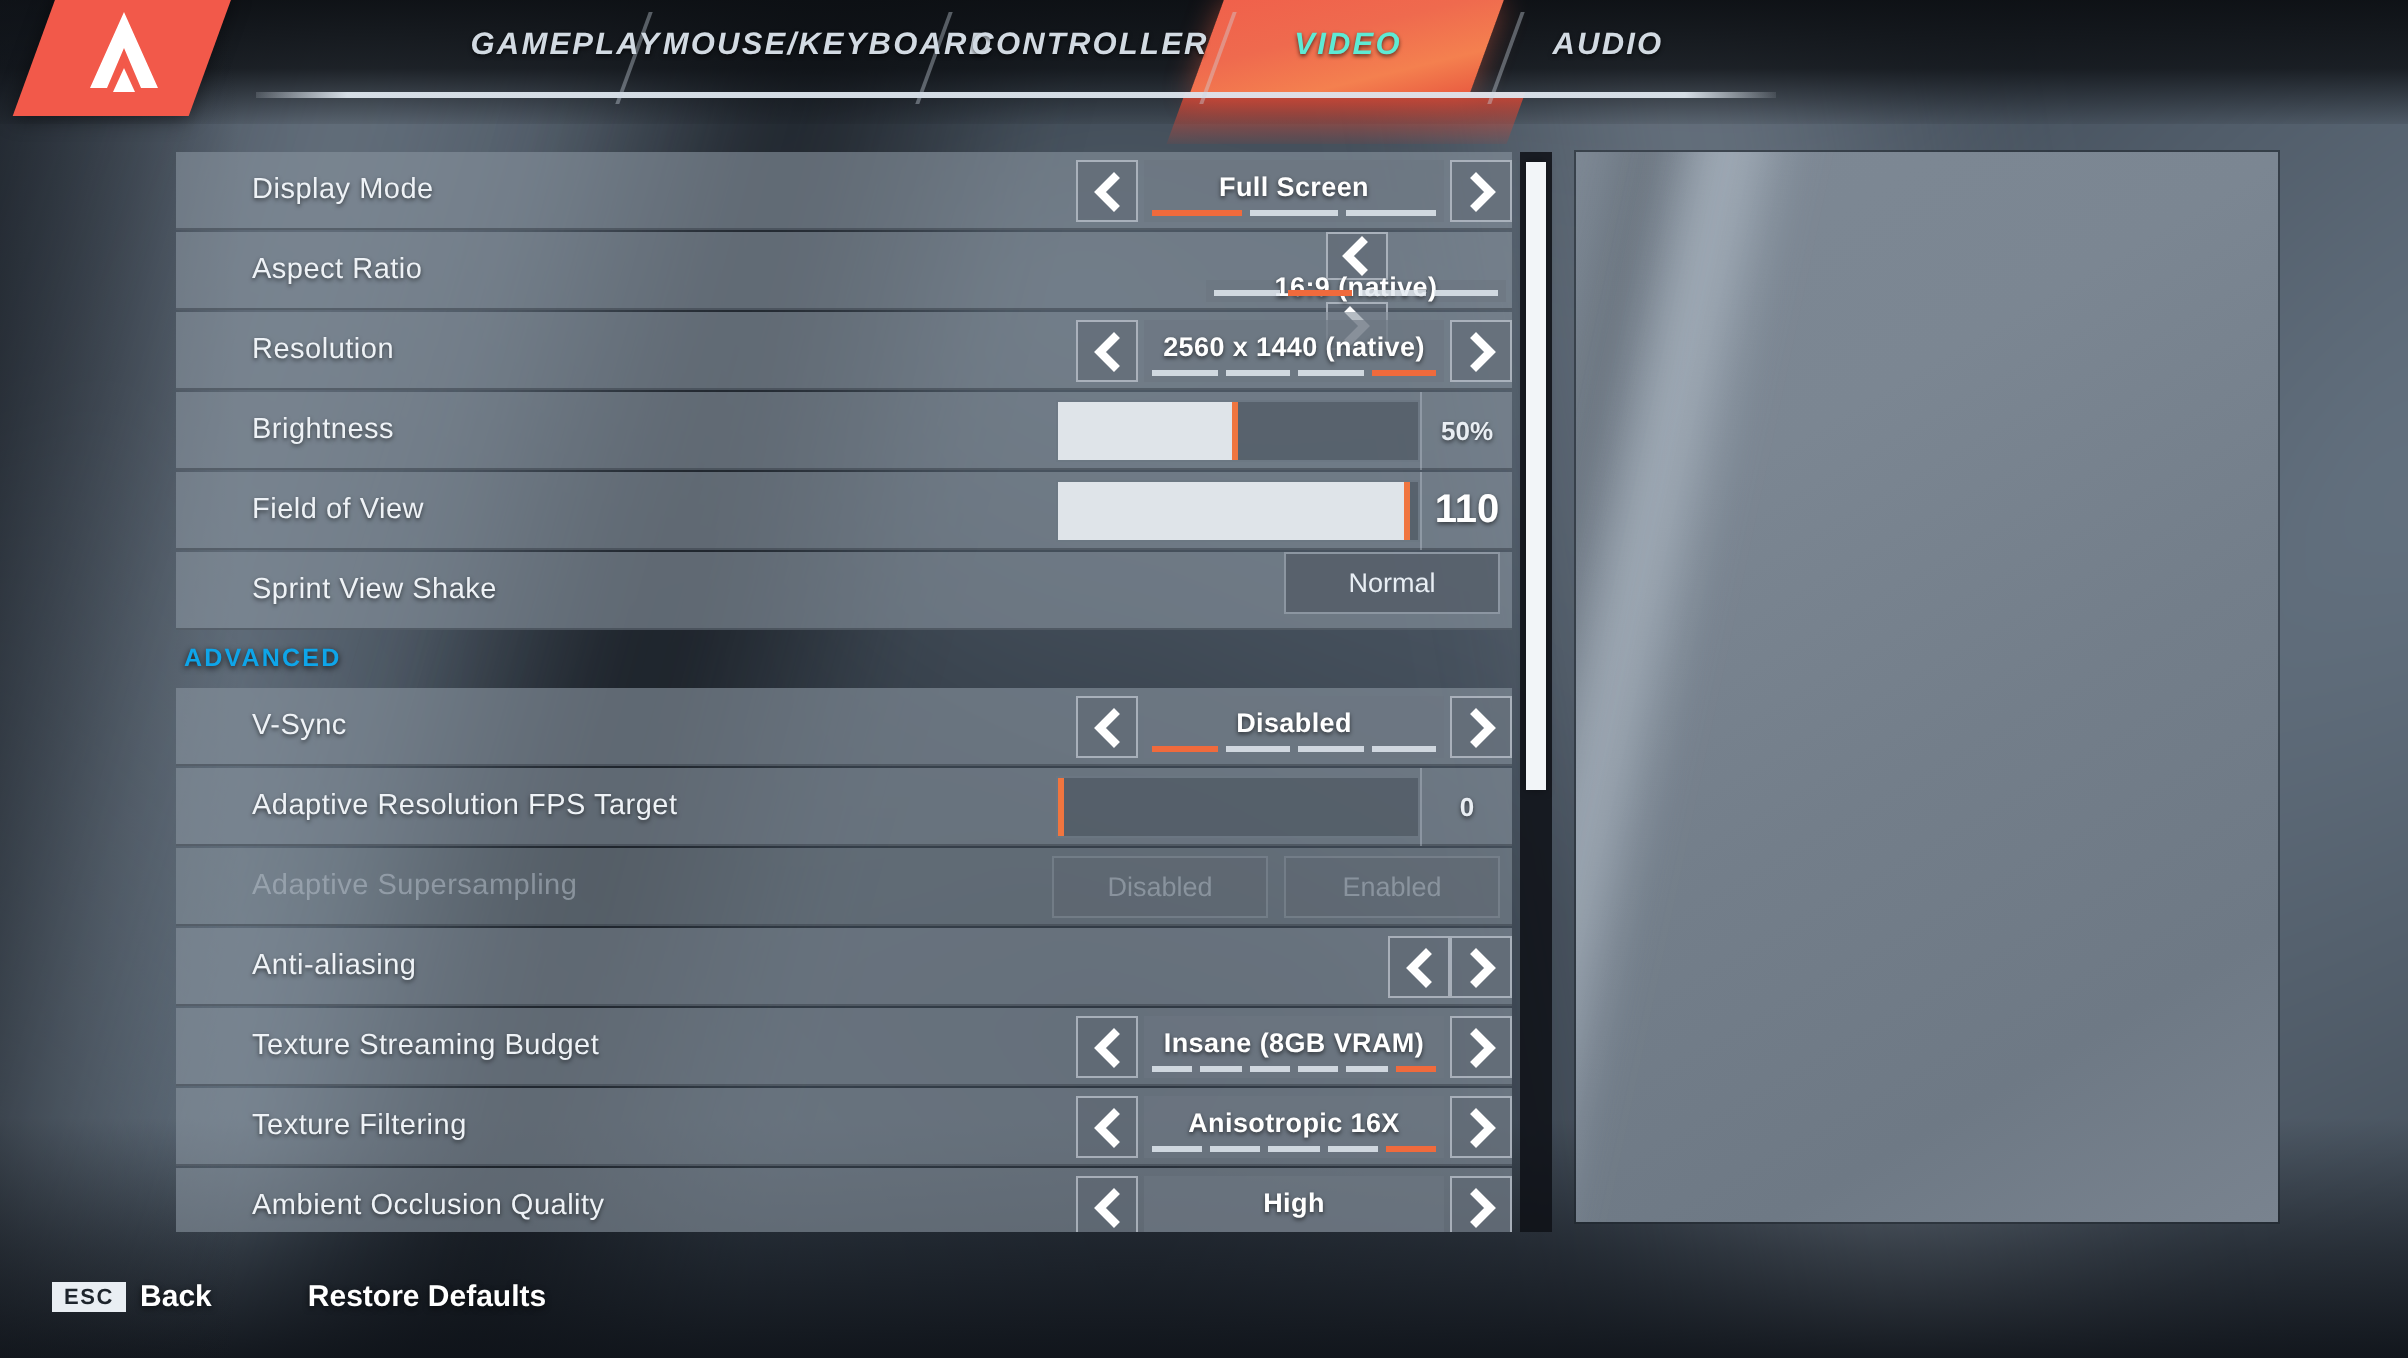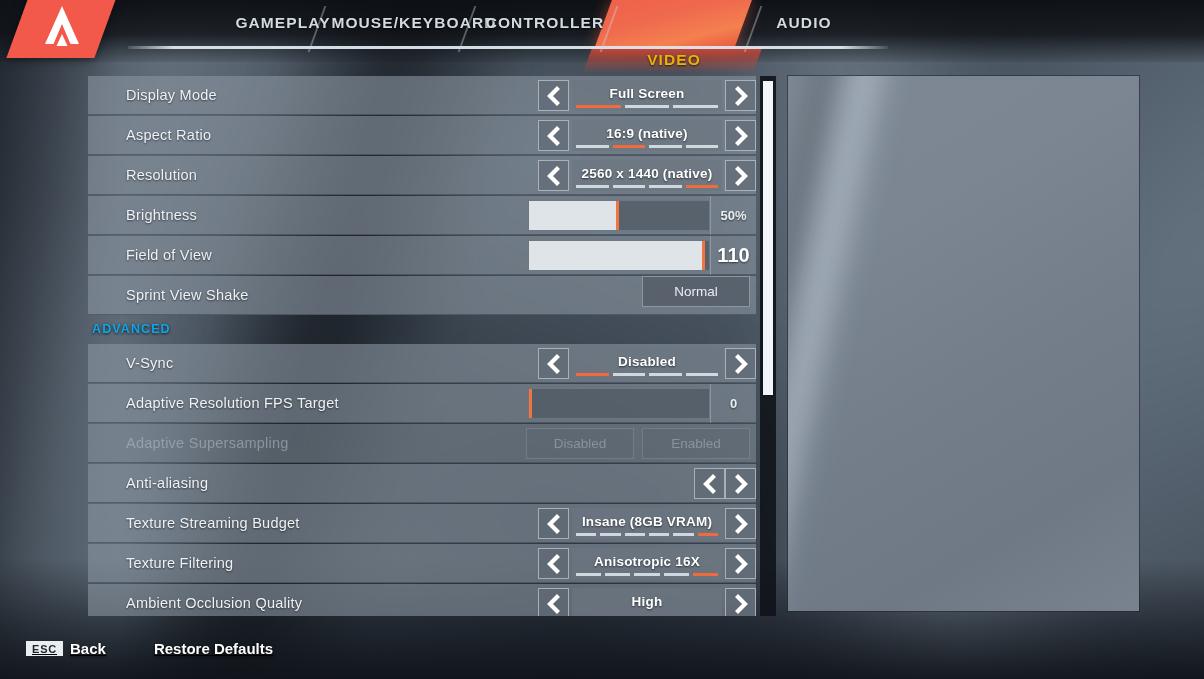--- a/index.html
+++ b/index.html
@@ -43,29 +43,29 @@
   #bg .vigBot {
     position:absolute; left:0; right:0; bottom:0; height:120px;
     background:linear-gradient(0deg, rgba(14,18,24,0.92) 0%, rgba(14,18,24,0.55) 45%, rgba(14,18,24,0) 100%);
   }
   #bg .vigL {
     position:absolute; left:0; top:0; bottom:0; width:120px;
     background:linear-gradient(90deg, rgba(16,20,26,0.55) 0%, rgba(16,20,26,0) 100%);
   }
 
   
-  #topnav { position:absolute; left:0; top:0; width:1204px; height:62px; z-index:5; }
+  #topnav { position:absolute; left:0; top:0; width:1204px; height:62px; z-index:5;font-style:italic; }
   #navRule { position:absolute; left:128px; top:46px; width:760px; height:3px;
              background:linear-gradient(90deg, rgba(215,222,230,0.15) 0%, rgba(222,230,238,0.95) 6%, rgba(222,230,238,0.95) 94%, rgba(215,222,230,0.10) 100%); }
   .navsep { position:absolute; top:6px; width:2px; height:46px; background:rgba(205,215,226,0.38);
             transform:skewX(-20deg); }
   .tab { position:absolute; top:0; height:46px; display:flex; align-items:center; justify-content:center;
          color:#d2dae2; font-size:15.5px; font-weight:bold; letter-spacing:1.1px; cursor:pointer;
          text-shadow:0 1px 2px rgba(0,0,0,0.65); }
-  .tab.active { color:#eab308;margin-top:37px; }
+  .tab.active { color:#5eead4; }
   #videoHighlight {
     position:absolute; left:603px; top:0; width:140px; height:49px;
     background:linear-gradient(165deg, #f0614b 0%, #ef6a4e 38%, #f4804f 72%, #e8593f 100%);
     transform:skewX(-20deg);
     box-shadow:0 0 14px rgba(240,100,72,0.45);
   }
   #videoHighlightTail {
     position:absolute; left:588px; top:46px; width:170px; height:26px;
     background:linear-gradient(180deg, rgba(214,72,54,0.92) 0%, rgba(176,52,40,0.10) 100%);
     transform:skewX(-20deg);
@@ -135,21 +135,21 @@
              box-shadow:0 0 0 1px rgba(30,36,44,0.55); overflow:hidden; }
   #preview .pbeam { position:absolute; left:-6%; top:-25%; width:20%; height:160%;
                     background:linear-gradient(90deg, rgba(196,207,218,0) 0%, rgba(196,207,218,0.55) 50%, rgba(196,207,218,0) 100%);
                     transform:rotate(12deg); filter:blur(10px); }
   #preview .pdark { position:absolute; left:-14%; top:-20%; width:14%; height:150%;
                     background:linear-gradient(90deg, rgba(70,78,88,0) 0%, rgba(70,78,88,0.45) 50%, rgba(70,78,88,0) 100%);
                     transform:rotate(12deg); filter:blur(12px); }
 
   
   #bottom { position:absolute; left:0; bottom:0; width:1204px; height:62px; z-index:6;
-            display:flex; align-items:center;text-decoration:underline; }
+            display:flex; align-items:center; }
   #escbadge { margin-left:26px; background:#e9eef3; color:#1d242c; font-size:11px; font-weight:bold;
               letter-spacing:0.8px; padding:2px 6px 1px; }
   #backlabel { margin-left:7px; color:#ffffff; font-size:15px; font-weight:bold;
                text-shadow:0 1px 3px rgba(0,0,0,0.7); cursor:pointer; }
   #restore { margin-left:48px; color:#ffffff; font-size:15px; font-weight:bold;
              text-shadow:0 1px 3px rgba(0,0,0,0.7); cursor:pointer; }
 </style>
 </head>
 <body>
 
@@ -206,21 +206,21 @@
         </div>
         <div class="arrowbtn">
           <svg width="22" height="22" viewBox="0 0 22 22">
             <path d="M8 4 L15 11 L8 18" fill="none" stroke="#ffffff" stroke-width="4.2" stroke-linecap="square" stroke-linejoin="miter"></path>
           </svg>
         </div>
       </div>
     </div>
     <div class="row">
       <div class="rowlabel">Aspect Ratio</div>
-      <div class="ctrl" style="right: 0px;">
+      <div class="ctrl" style="right: 0px; flex-direction: column;">
         <div class="arrowbtn">
           <svg width="22" height="22" viewBox="0 0 22 22">
             <path d="M14 4 L7 11 L14 18" fill="none" stroke="#ffffff" stroke-width="4.2" stroke-linecap="square" stroke-linejoin="miter"></path>
           </svg>
         </div>
         <div class="valuebox">
           <div class="vtext">16:9 (native)</div>
           <div class="segs">
             <i></i>
             <i class="on"></i>

